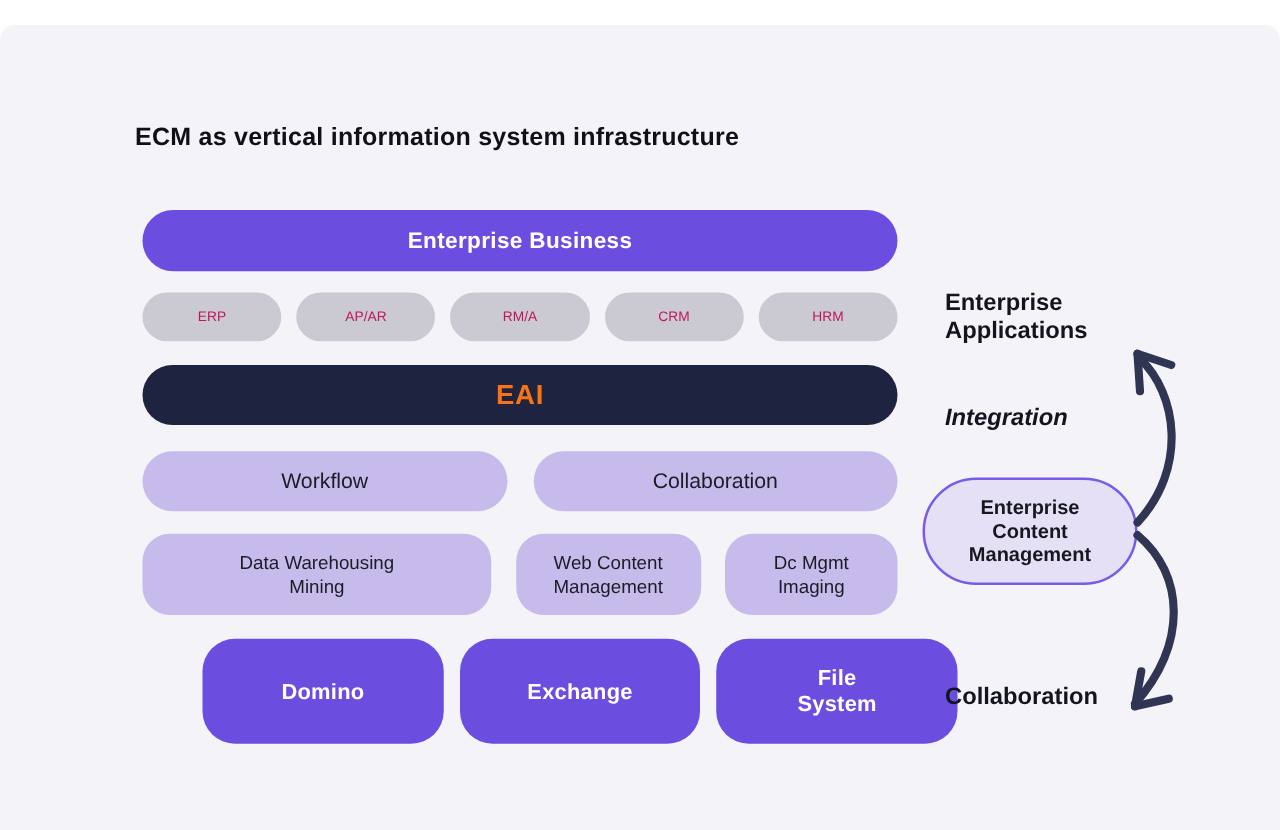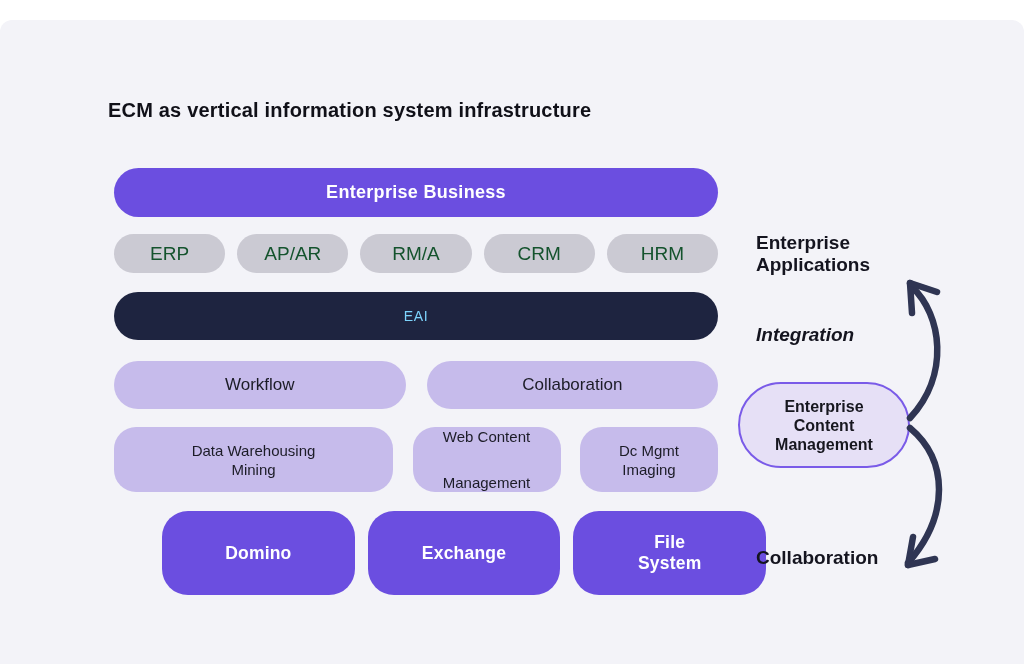--- a/index.html
+++ b/index.html
@@ -16,35 +16,35 @@
   .row{position:absolute;left:114px;width:604px;display:flex;}
   .cell{display:flex;align-items:center;justify-content:center;text-align:center;}
   .col{flex-direction:column;}
 
   
   #r1{top:148px;height:49px;}
   #r1 .cell{flex:1;background:#6B4EE0;border-radius:25px;color:#fff;font-weight:700;font-size:18px;letter-spacing:.3px;}
 
   
   #r2{top:214px;height:39px;gap:12px;}
-  .pill{flex:1;background:#CBCAD3;border-radius:20px;color:#14532d;font-size:19px;}
+  .pill{flex:1;background:#CBCAD3;border-radius:20px;color:#be185d;font-size:11px;}
 
   
   #r3{top:272px;height:48px;}
-  #r3 .cell{flex:1;background:#1E2440;border-radius:24px;color:#7dd3fc;font-weight:400;font-size:14px;letter-spacing:.6px;}
+  #r3 .cell{flex:1;background:#1E2440;border-radius:24px;color:#f97316;font-weight:700;font-size:22px;letter-spacing:.6px;}
 
   
   #r4{top:341px;height:48px;gap:21px;}
   .lav{flex:1;background:#C6BBEB;border-radius:24px;color:#1C1C27;font-size:17px;}
 
   
   #r5{top:407px;height:65px;justify-content:space-between;gap:14px;}
   .svc{background:#C6BBEB;border-radius:22px;color:#1C1C27;font-size:15px;line-height:19px;}
   .svc-a{flex:0 0 279px;}
-  .svc-b{flex:0 0 148px;justify-content:space-between;}
+  .svc-b{flex:0 0 148px;}
   .svc-c{flex:0 0 138px;}
 
   
   #r6{top:491px;height:84px;gap:13px;padding-left:48px;}
   .btn{flex:1;background:#6B4EE0;border-radius:26px;color:#fff;font-weight:700;font-size:17.5px;line-height:21px;letter-spacing:.2px;}
 
   
   .rlabel{position:absolute;left:756px;font-size:19px;font-weight:700;color:#14141F;line-height:22px;}
   #lbl-ea{top:212px;}
   #lbl-int{top:304px;font-style:italic;}

